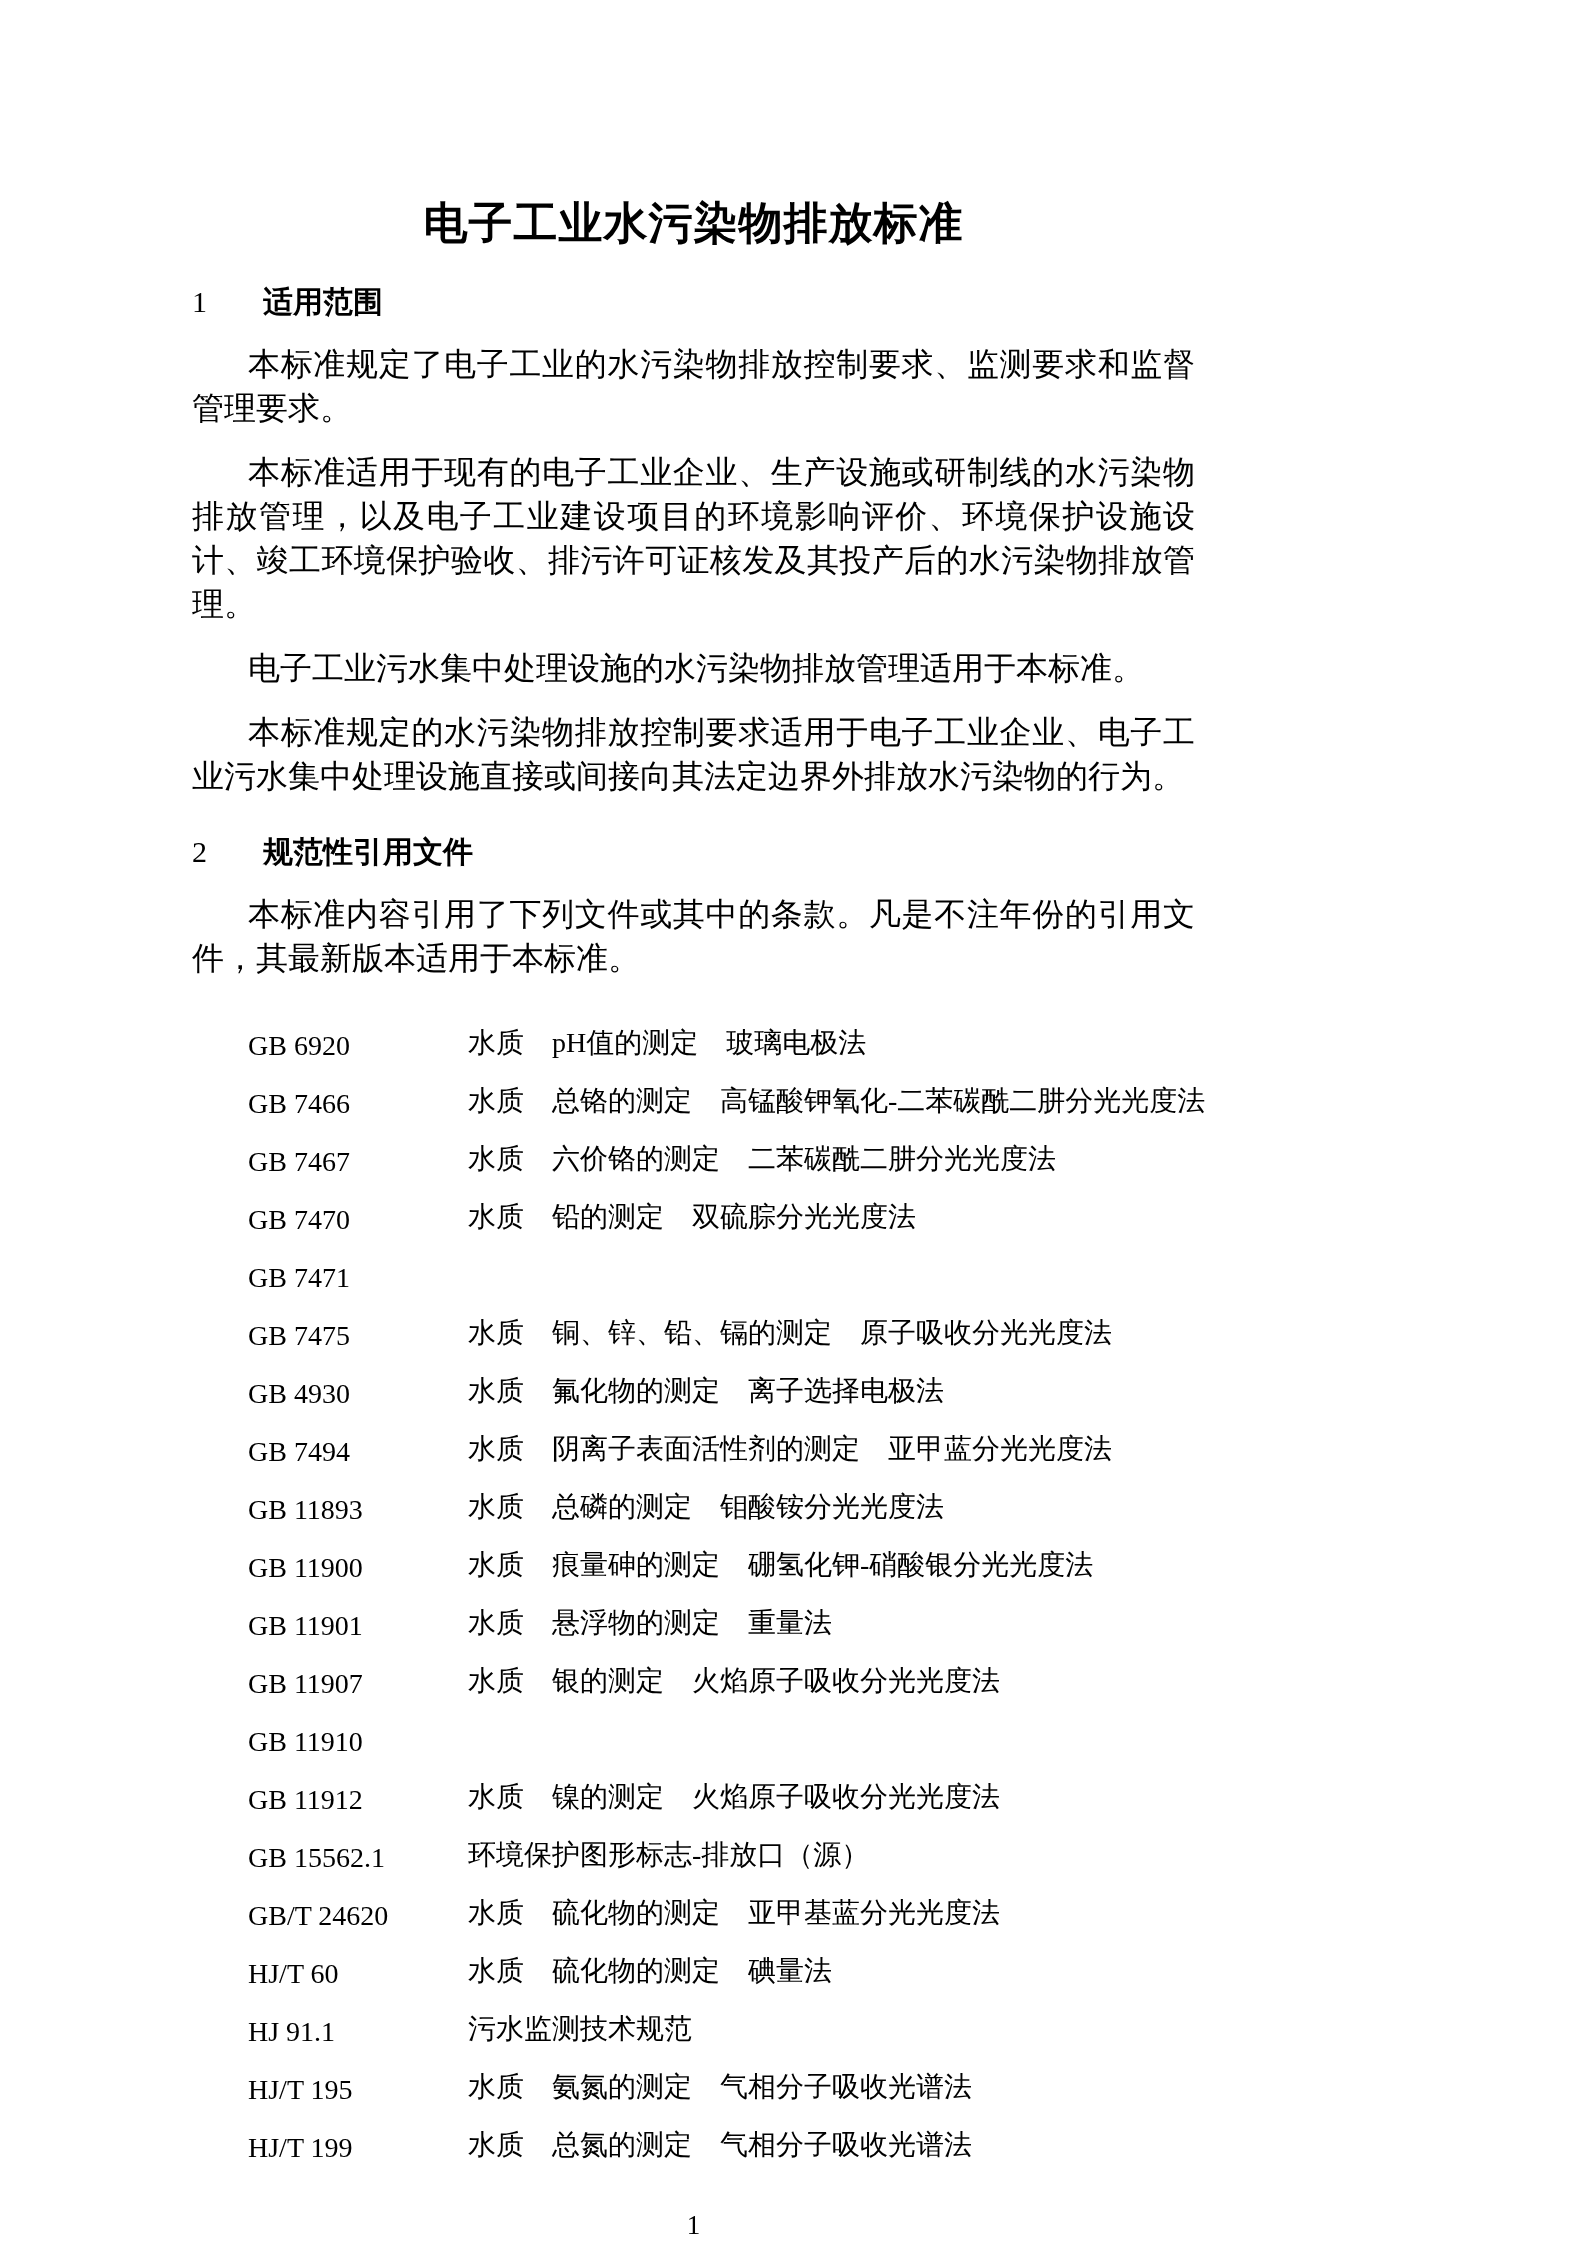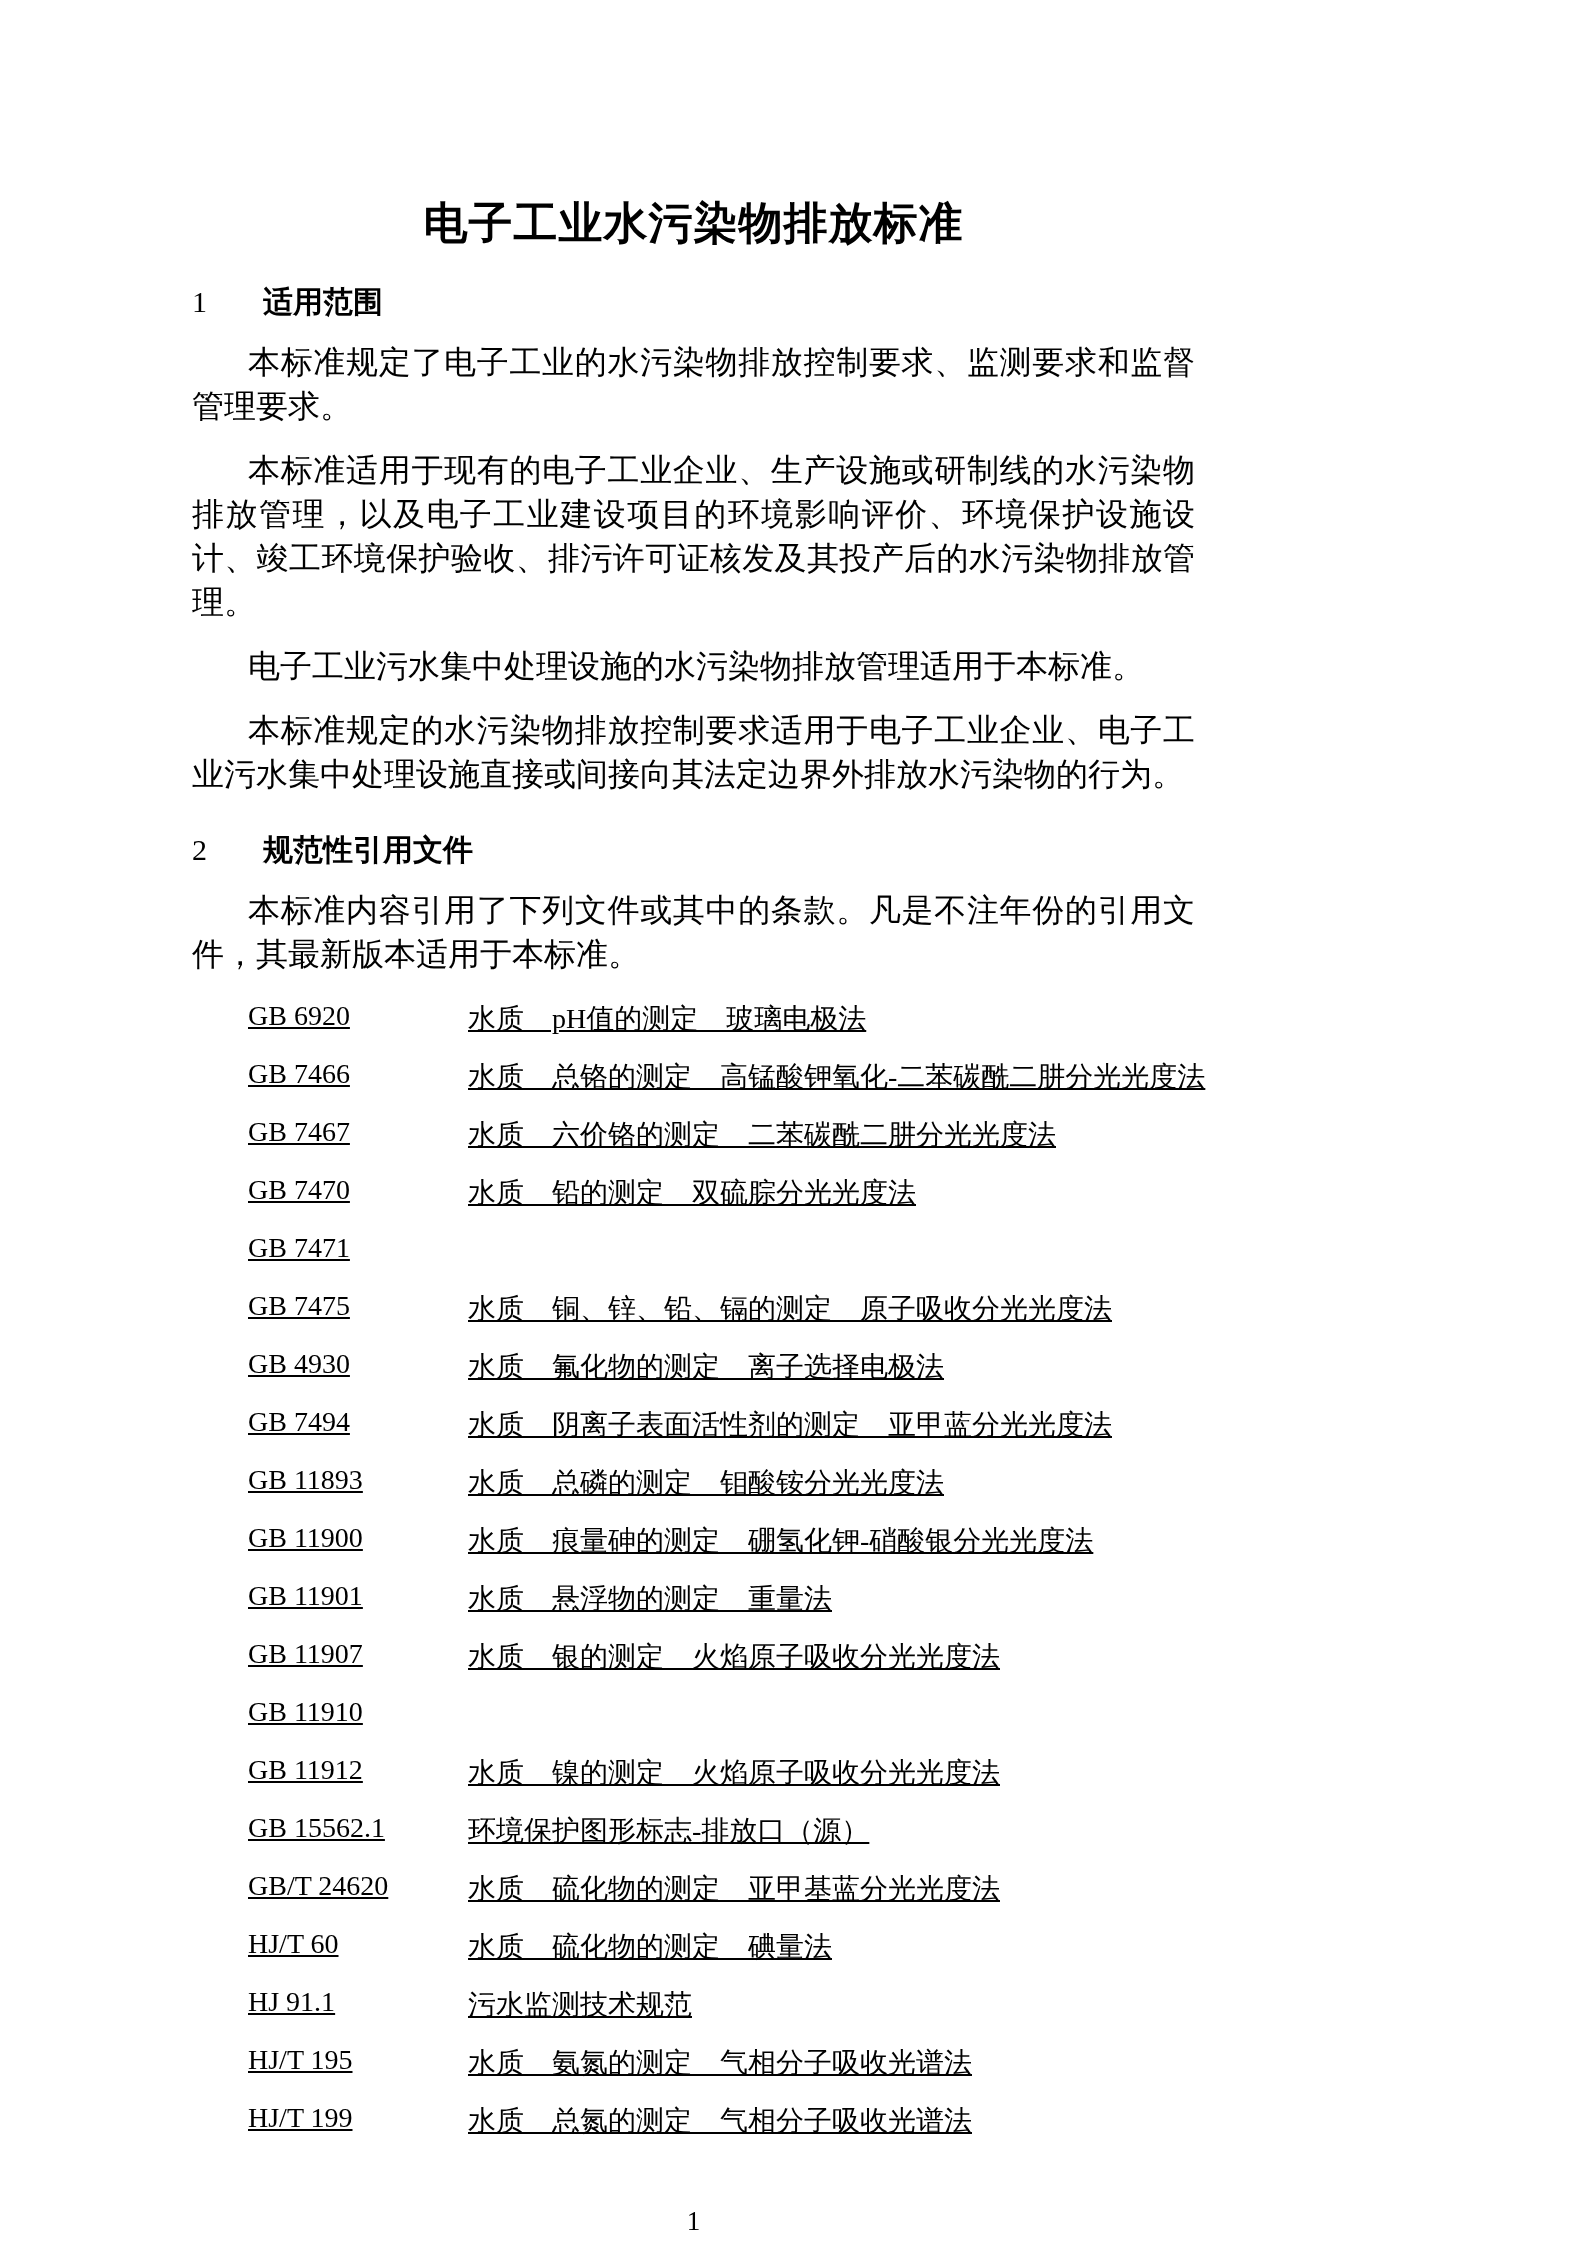--- a/index.html
+++ b/index.html
@@ -34,43 +34,42 @@
     margin-top: 36px;
     font-size: 30px;
     line-height: 36px;
   }
   .sec-num {
     flex: 0 0 71px;
     font-family: "Liberation Serif", "DejaVu Serif", serif;
     font-weight: normal;
   }
   .sec-title {
-    font-family: Liberation Serif, serif;
+    font-family: Liberation Mono, monospace;
     font-weight: bold;
   }
   .body-p {
     margin: 20px 0 0 0;
     font-size: 32px;
     line-height: 44px;
     text-indent: 56px;
     text-align: justify;
   }
   .intro-p {
     margin-top: 20px;
   }
   .ref-list {
     margin-top: 24px;
     padding-left: 56px;
     font-size: 28px;
   }
   .ref-row {
     display: flex;
-    align-items: flex-start;
+    align-items: flex-end;
     height: 58px;
-    text-decoration: underline;
   }
   .ref-code {
     flex: 0 0 220px;
     white-space: nowrap;
   }
   .ref-desc {
     flex: 1;
     white-space: nowrap;
   }
   .page-number {

